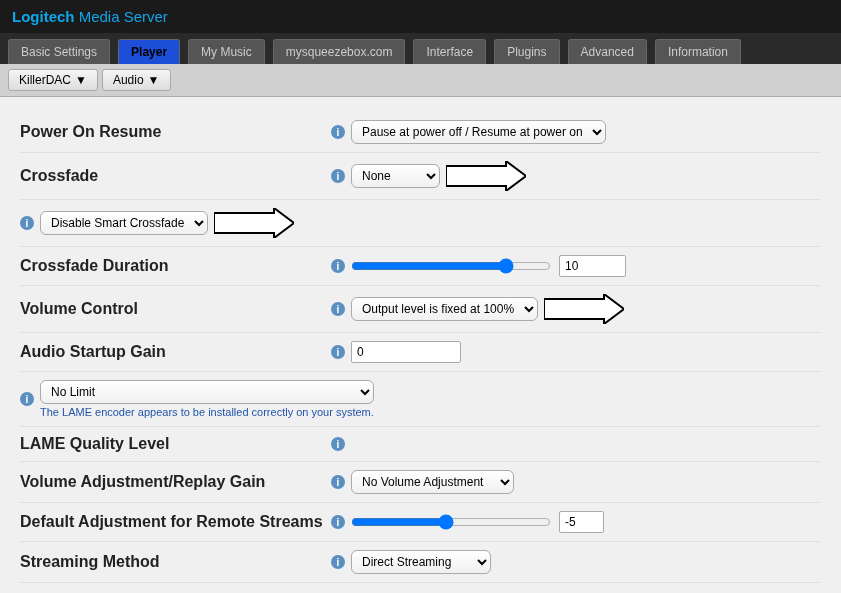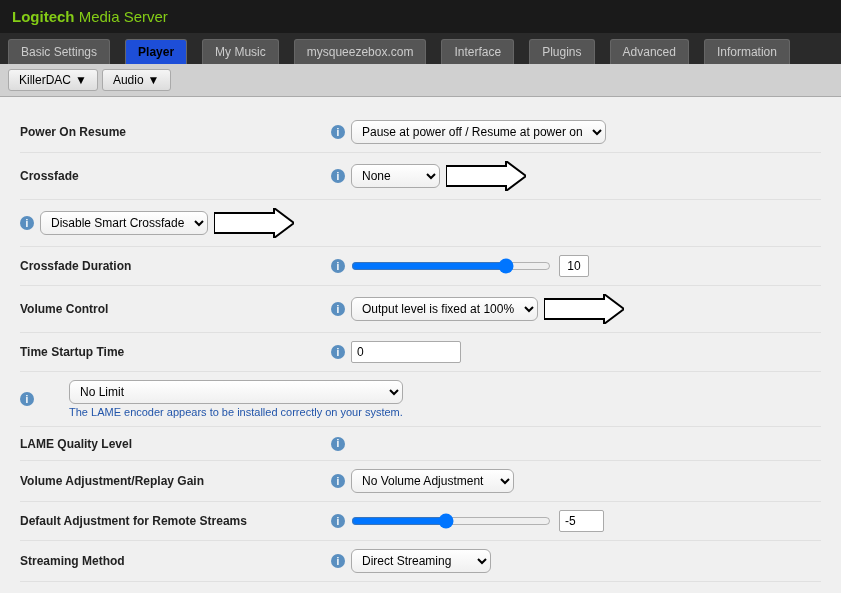--- a/index.html
+++ b/index.html
@@ -2,33 +2,33 @@
 <html><head>
   <meta charset="utf-8">
   <style>
     * { box-sizing: border-box; margin: 0; padding: 0; }
     body { font-family: Arial, sans-serif; font-size: 13px; background: #d0d0d0; width: 841px; min-height: 593px; }
 
     
     .title-bar {
       background: #1a1a1a;
       padding: 8px 12px;
-      color: #84cc16;
+      color: #0ea5e9;
       font-size: 15px;
     }
     .title-bar span.logitech { font-weight: bold; }
     .title-bar span.media-server { font-weight: normal; }
 
     
     .nav-tabs {
       background: #2a2a2a;
       padding: 6px 8px 0 8px;
       display: flex;
       align-items: flex-end;
-      gap: 15px;
+      gap: 8px;
     }
     .nav-tab {
       padding: 5px 12px;
       background: #555;
       color: #ccc;
       border: 1px solid #666;
       border-bottom: none;
       cursor: pointer;
       font-size: 12px;
       border-radius: 3px 3px 0 0;
@@ -69,21 +69,21 @@
     
     .setting-row {
       display: flex;
       align-items: center;
       padding: 8px 0;
       min-height: 34px;
     }
     .setting-label {
       width: 311px;
       font-weight: bold;
-      font-size: 12px;
+      font-size: 16px;
       color: #222;
       flex-shrink: 0;
     }
     .setting-control {
       display: flex;
       align-items: center;
       gap: 6px;
       flex: 1;
     }
 
@@ -136,21 +136,20 @@
 
     
     .bitrate-note {
       font-size: 11px;
       color: #2255aa;
       margin-top: 2px;
     }
     .bitrate-group {
       display: flex;
       flex-direction: column;
-      margin-left: 29px;
     }
 
     
     .setting-row + .setting-row {
       border-top: 1px solid #e0e0e0;
     }
   </style>
 </head>
 <body>
 
@@ -224,42 +223,42 @@
       </svg>
     </div>
   </div>
 
   <div class="setting-row">
     <div class="setting-label">Crossfade Duration</div>
     <div class="setting-control">
       <span class="info-icon">i</span>
       <div class="slider-container">
         <input type="range" min="0" max="100" value="80" style="">
-        <input type="text" value="10" style="width: 30px; text-align: center;">
+        <input type="text" value="10" style="width: 67px;">
       </div>
     </div>
   </div>
 
   <div class="setting-row">
     <div class="setting-label">Volume Control</div>
     <div class="setting-control">
       <span class="info-icon">i</span>
       <select>
         <option>Output level is fixed at 100%</option>
         <option>Use variable volume control</option>
       </select>
 
       <svg class="arrow-svg" width="80" height="30" viewBox="0 0 80 30">
         <polygon points="0,5 60,5 60,0 80,15 60,30 60,25 0,25" fill="white" stroke="black" stroke-width="2"></polygon>
       </svg>
     </div>
   </div>
 
   <div class="setting-row">
-    <div class="setting-label">Time Startup Time</div>
+    <div class="setting-label">Audio Startup Gain</div>
     <div class="setting-control">
       <span class="info-icon">i</span>
       <input type="text" value="0" style="width: 110px;">
     </div>
   </div>
 
   <div class="setting-row">
     <div class="setting-control">
       <span class="info-icon">i</span>
       <div class="bitrate-group">

